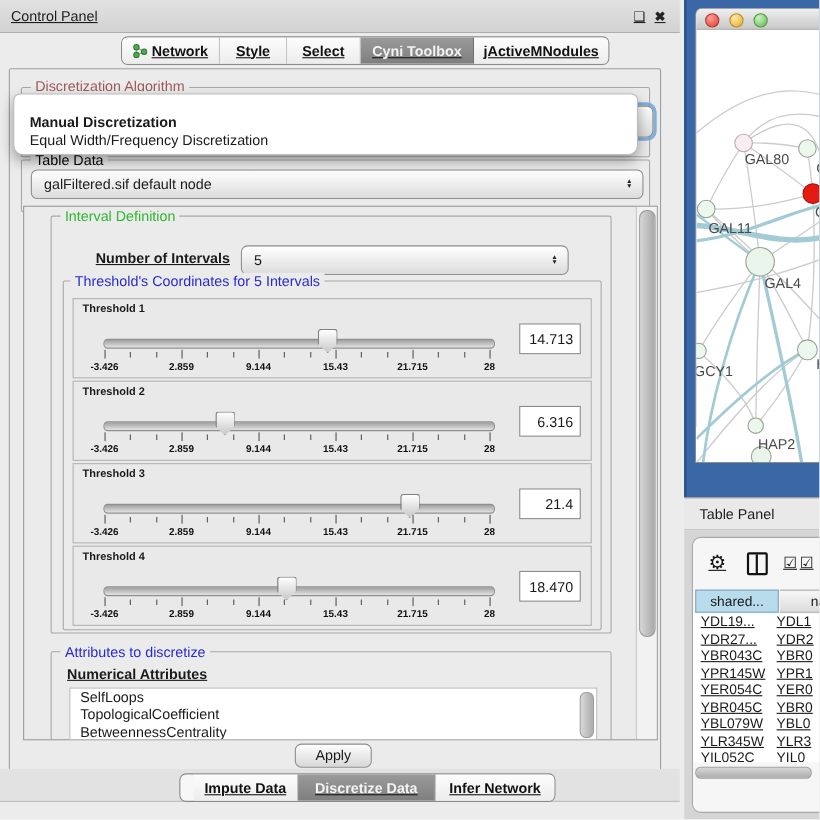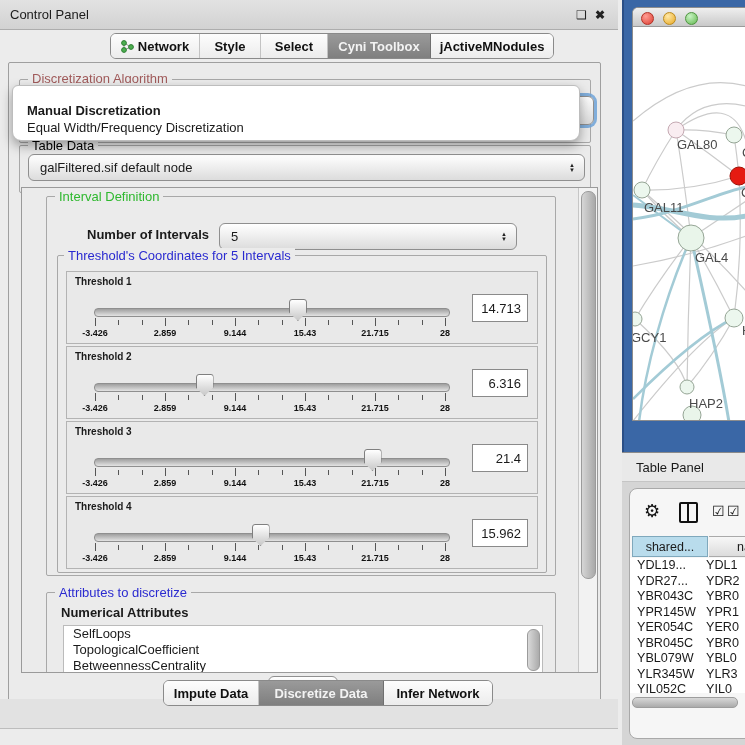--- a/index.html
+++ b/index.html
@@ -1,18 +1,18 @@
 <!DOCTYPE html>
 <html><head>
 <meta charset="utf-8">
 <style>
   html,body{margin:0;padding:0;}
   #root{position:relative;width:745px;height:745px;background:#ececec;
         font-family:"Liberation Sans",sans-serif;overflow:hidden;color:#1a1a1a;}
-  .abs{position:absolute;}
+  .abs{position:absolute;text-decoration:underline;}
   
   .titlebar{left:0;top:0;width:618px;height:29px;background:linear-gradient(#e2e2e2,#d2d2d2);
             border-bottom:1px solid #adadad;}
   .titlebar .t{left:10px;top:7px;font-size:13px;color:#1c1c1c;}
   .winbtn{top:8px;font-size:12px;color:#222;cursor:default;}
   
   .tabbar{display:flex;border:1px solid #8a8a8a;border-radius:6px;background:#f7f7f7;
           overflow:hidden;height:24px;margin-left:24px;}
   .tab{display:flex;align-items:center;justify-content:center;font-size:13px;font-weight:600;
        color:#111;border-right:1px solid #c3c3c3;background:linear-gradient(#fdfdfd,#ececec);
@@ -285,21 +285,21 @@
                 <div class="tick minor" style="left: 331.29px;"></div>
                 <div class="tick minor" style="left: 354.62px;"></div>
                 <div class="tick major" style="left: 377.95px;"></div>
                 <div class="ticklbl" style="left: 3px;">-3.426</div>
                 <div class="ticklbl" style="left: 73px;">2.859</div>
                 <div class="ticklbl" style="left: 143px;">9.144</div>
                 <div class="ticklbl" style="left: 213px;">15.43</div>
                 <div class="ticklbl" style="left: 283px;">21.715</div>
                 <div class="ticklbl" style="left: 353px;">28</div>
               </div>
-            <div class="valbox">15.962</div>
+            <div class="valbox">18.470</div>
           </div>
         </div>
       </div>
 
       <div class="group" style="left:24px;top:404px;width:508px;height:140px;">
         <span class="gtitle blue">Attributes to discretize</span>
         <div class="abs" style="left:14px;top:12px;font-size:13px;font-weight:bold;">Numerical Attributes</div>
         <div class="attrlist" id="attrlist">
           <div class="lsb"></div>
         <div class="it">SelfLoops</div>
@@ -310,21 +310,21 @@
 
       <div class="vsb">
         <div class="thumbv"></div>
       </div>
     </div>
 
     <div class="btn" style="left:259px;top:613px;width:68px;height:20px;line-height:20px;">Apply</div>
   </div>
 
   <div class="abs" style="left:0;top:699px;width:618px;height:29px;background:#e2e2e2;border-bottom:1px solid #bdbdbd;"></div>
-  <div class="abs tabbar" style="left:139px;top:680px;">
+  <div class="abs tabbar" style="left:139px;top:703px;padding-left:12px;">
     <div class="tab" style="width:94px;">
         <span>Impute Data</span>
       </div>
     <div class="tab sel" style="width:124px;">
         <span>Discretize Data</span>
       </div>
     <div class="tab" style="width:108px;">
         <span>Infer Network</span>
       </div>
   </div>

